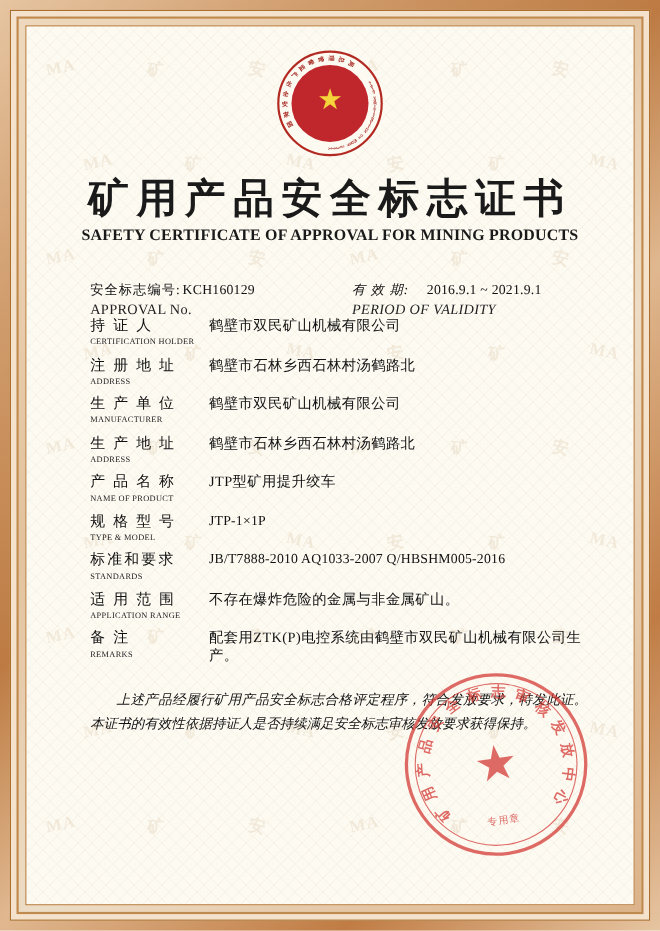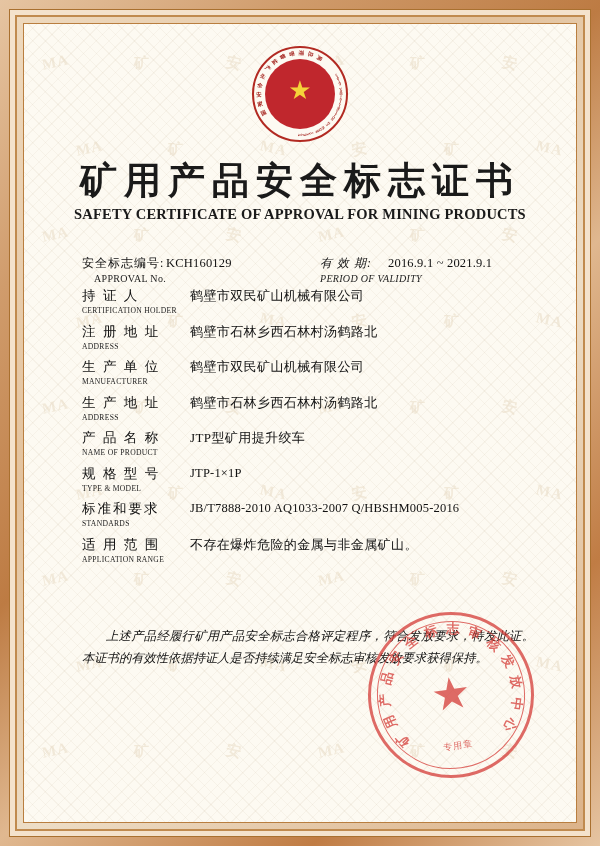--- a/index.html
+++ b/index.html
@@ -208,21 +208,21 @@
     margin-top: 12px;
   }
   .toprow .cell {
     display: flex;
     align-items: flex-start;
   }
   .toprow .cell.approval { width: 238px; }
   .toprow .label-block { width: 84px; flex: 0 0 84px; }
   .toprow .label-block.validity { width: 68px; flex: 0 0 68px; font-style: italic; }
   .toprow .label-cn { font-size: 12px; letter-spacing: 1px; }
-  .toprow .label-en { font-size: 10px; text-align: right; }
+  .toprow .label-en { font-size: 13px; text-align: right; }
   .toprow .value { font-size: 12.5px; }
 
   .main-fields {
     position: absolute;
     top: 263px;
     left: 58px;
     right: 36px;
   }
 
   
@@ -519,20 +519,27 @@
             </div>
 
             <div class="row">
               <div class="label-block">
                 <div class="label-cn">适 用 范 围</div>
                 <div class="label-en">APPLICATION RANGE</div>
               </div>
               <div class="value">不存在爆炸危险的金属与非金属矿山。</div>
             </div>
 
+            <div class="row">
+              <div class="label-block">
+                <div class="label-cn">备 注</div>
+                <div class="label-en">REMARKS</div>
+              </div>
+              <div class="value">配套用ZTK(P)电控系统由鹤壁市双民矿山机械有限公司生产。</div>
+            </div>
 
           </div>
 
           <div class="statement">上述产品经履行矿用产品安全标志合格评定程序，符合发放要求，特发此证。本证书的有效性依据持证人是否持续满足安全标志审核发放要求获得保持。</div>
 
 
           <div class="seal">
             <div class="seal-inner-ring"></div>
             <div id="seal-ring">
                 <span class="seal-char" style="transform: rotate(-125deg) translate(0px, -66px) rotate(0deg) translate(-50%, -50%);">矿</span>

